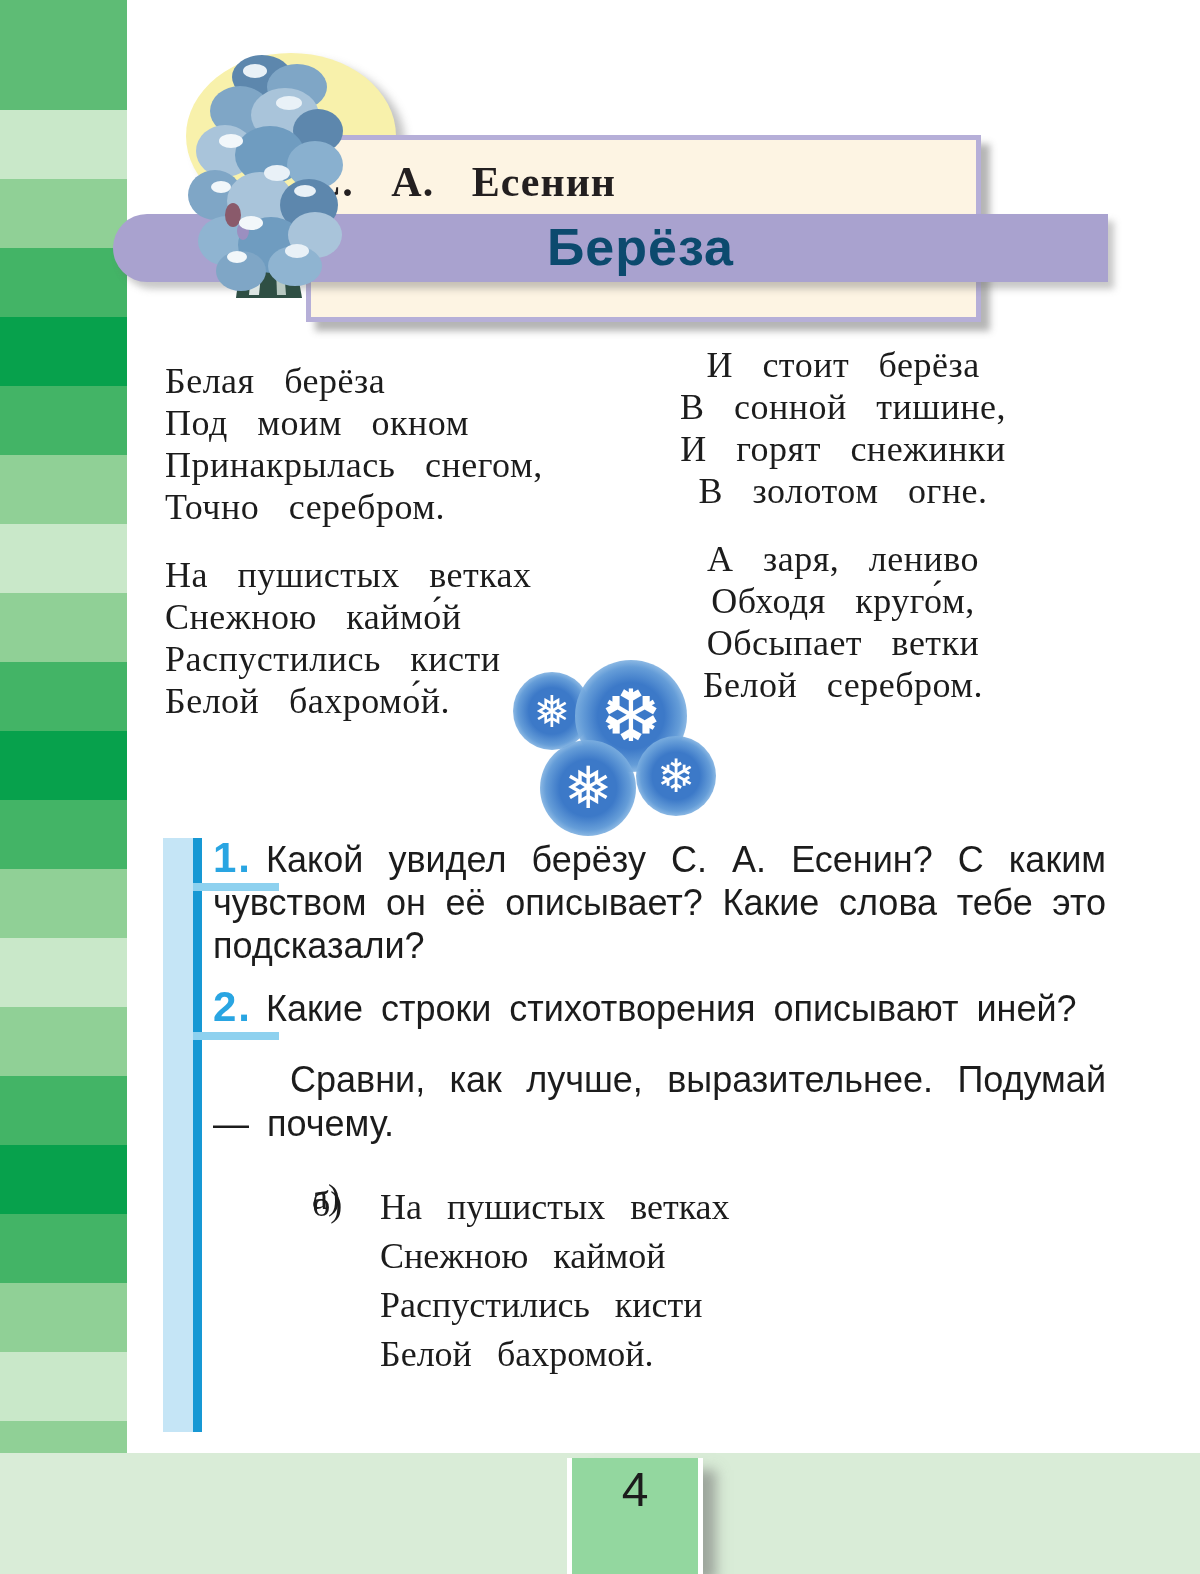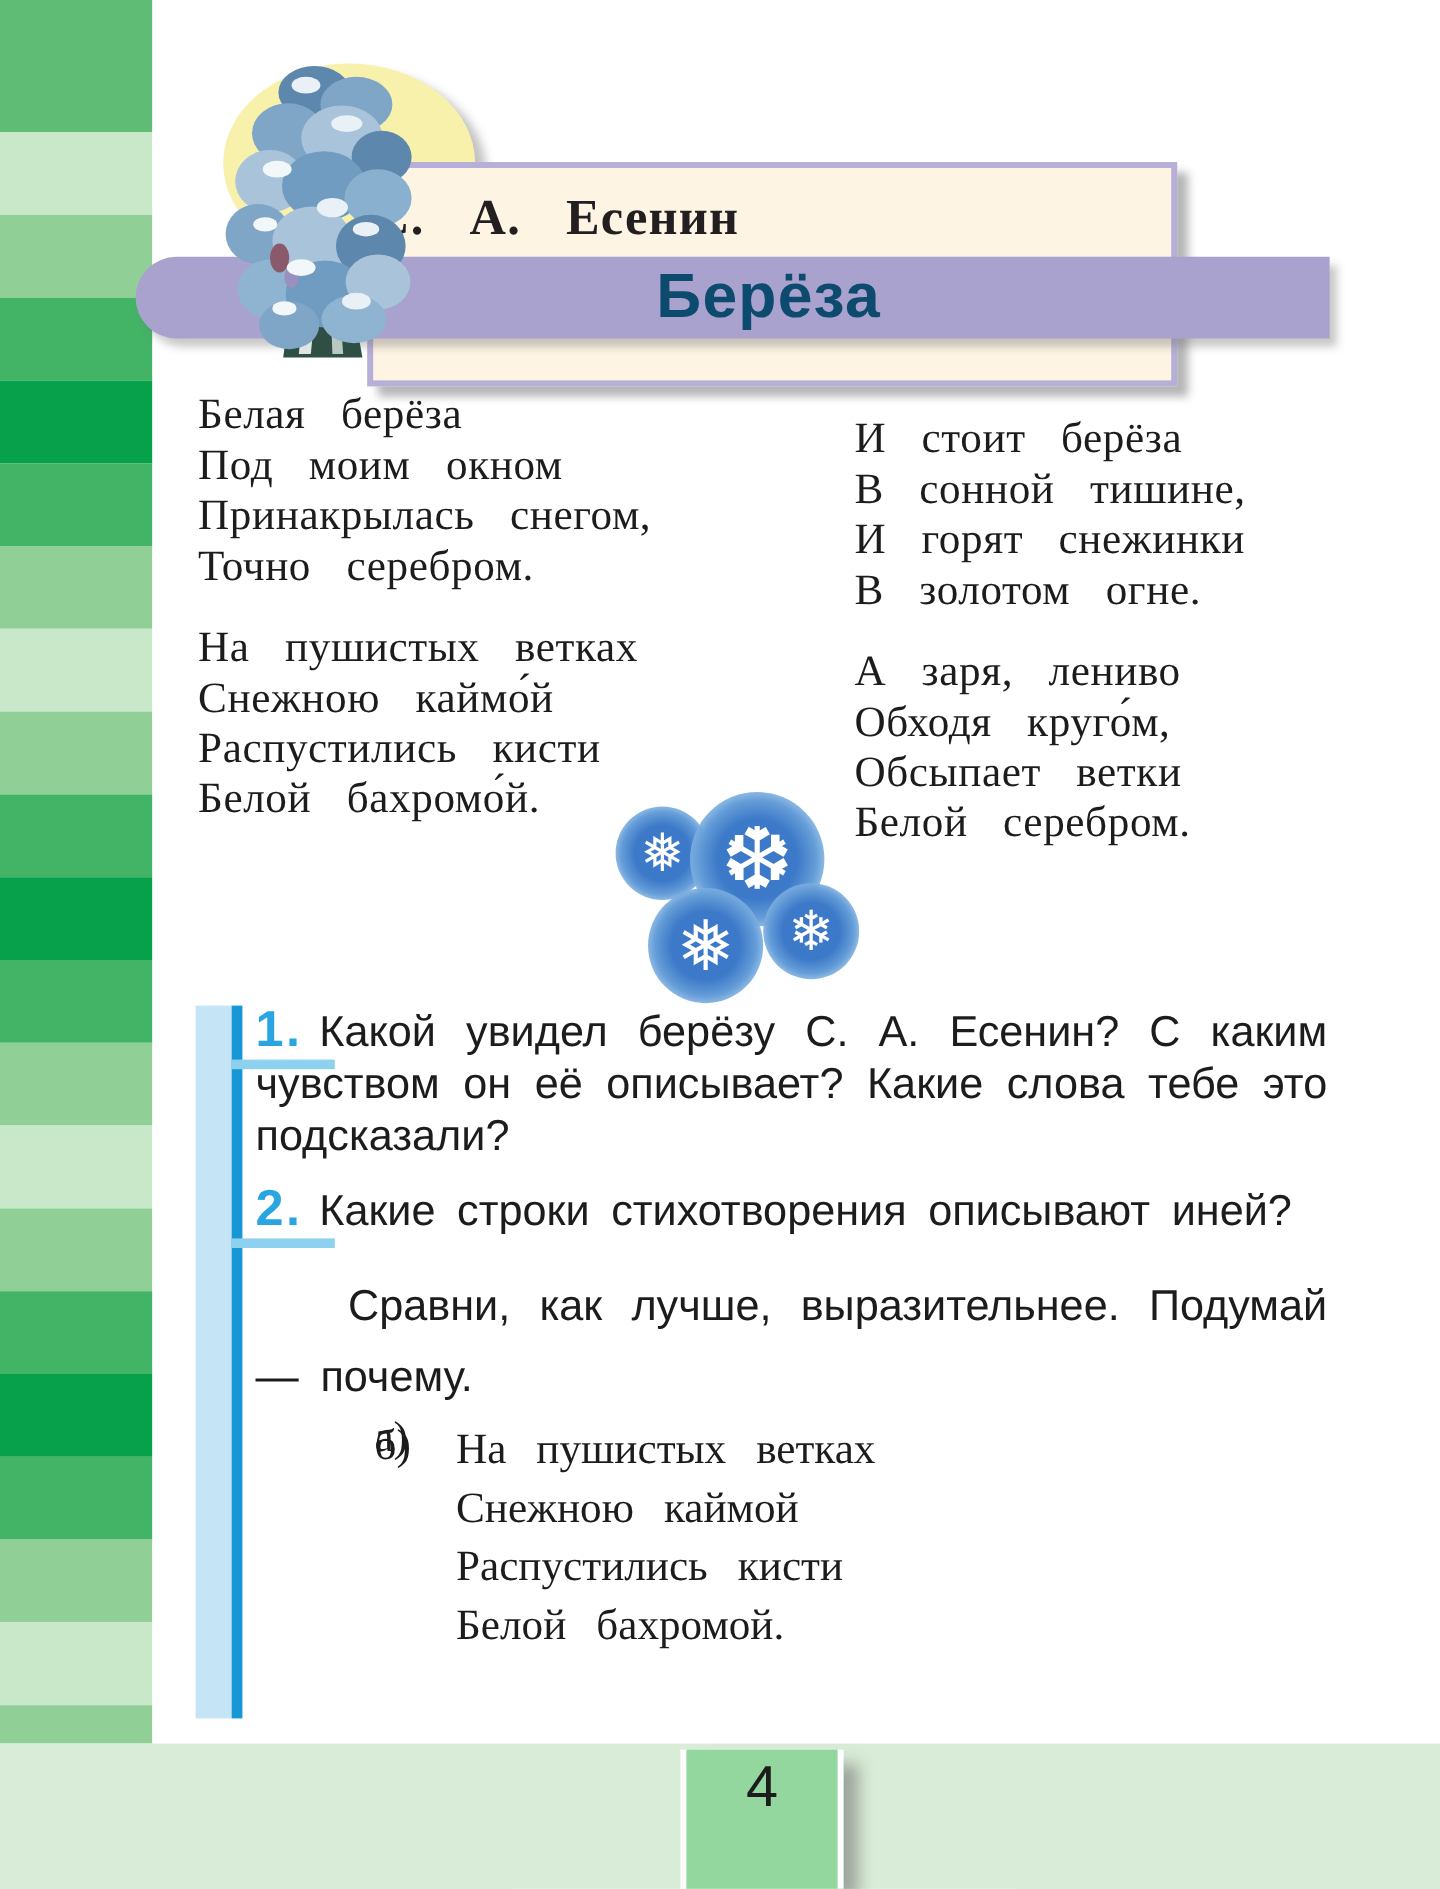--- a/index.html
+++ b/index.html
@@ -31,22 +31,22 @@
   }
   .title-band .title-text{
     line-height:66px;text-align:center;text-indent:60px;
     font-family:"Liberation Sans","DejaVu Sans",sans-serif;
     font-size:52px;font-weight:bold;color:#0c4a6e;letter-spacing:1px;
   }
   .tree{position:absolute;left:185px;top:45px;width:250px;height:270px;z-index:4;}
   
   .poem-col{position:absolute;font-size:36px;color:#1c1c1c;word-spacing:20px;letter-spacing:.5px;}
   .poem-col .pline{line-height:42px;white-space:nowrap;}
-  .col-left{left:165px;top:324px;}
-  .col-right{left:712px;top:344px;}
+  .col-left{left:165px;top:360px;}
+  .col-right{left:680px;top:344px;text-align:center;}
   .stanza-gap{height:26px;}
   
   .flake{
     position:absolute;border-radius:50%;display:flex;align-items:center;justify-content:center;
     color:#ffffff;font-family:"DejaVu Sans",sans-serif;z-index:5;
   }
   .flake-bg{background:radial-gradient(circle,#3c79c8 0 42%,#659dd8 62%,rgba(150,195,233,.8) 78%,rgba(200,225,245,0) 97%);}
   
   .q-rule-light{position:absolute;left:163px;top:838px;width:30px;height:594px;background:#c5e5f6;}
   .q-rule-dark{position:absolute;left:193px;top:838px;width:9px;height:594px;background:#1798d4;}
@@ -54,21 +54,21 @@
     position:absolute;left:213px;top:836px;width:893px;
     font-family:"Liberation Sans","DejaVu Sans",sans-serif;font-size:36px;color:#1c1c1c;
   }
   .question{position:relative;text-align:justify;line-height:43px;word-spacing:8px;}
   .q-num{
     font-size:42px;font-weight:bold;color:#29a5e2;padding-right:14px;letter-spacing:2px;
   }
   .q-underline{position:absolute;left:-20px;top:47px;width:86px;height:8px;background:#8ed1ef;}
   .q2{margin-top:18px;}
   .compare{
-    margin-top:28px;text-align:justify;line-height:59px;word-spacing:8px;text-indent:77px;
+    margin-top:28px;text-align:justify;line-height:44px;word-spacing:8px;text-indent:77px;
   }
   
   .options{
     position:absolute;left:213px;top:1176px;width:893px;
     font-family:"Liberation Serif","DejaVu Serif",serif;font-size:36px;color:#1c1c1c;
   }
   .option{position:relative;padding-left:167px;word-spacing:16px;margin-bottom:7px;}
   .option .opt-label{position:absolute;left:99px;top:0;}
   .option .oline{line-height:49px;}
   

